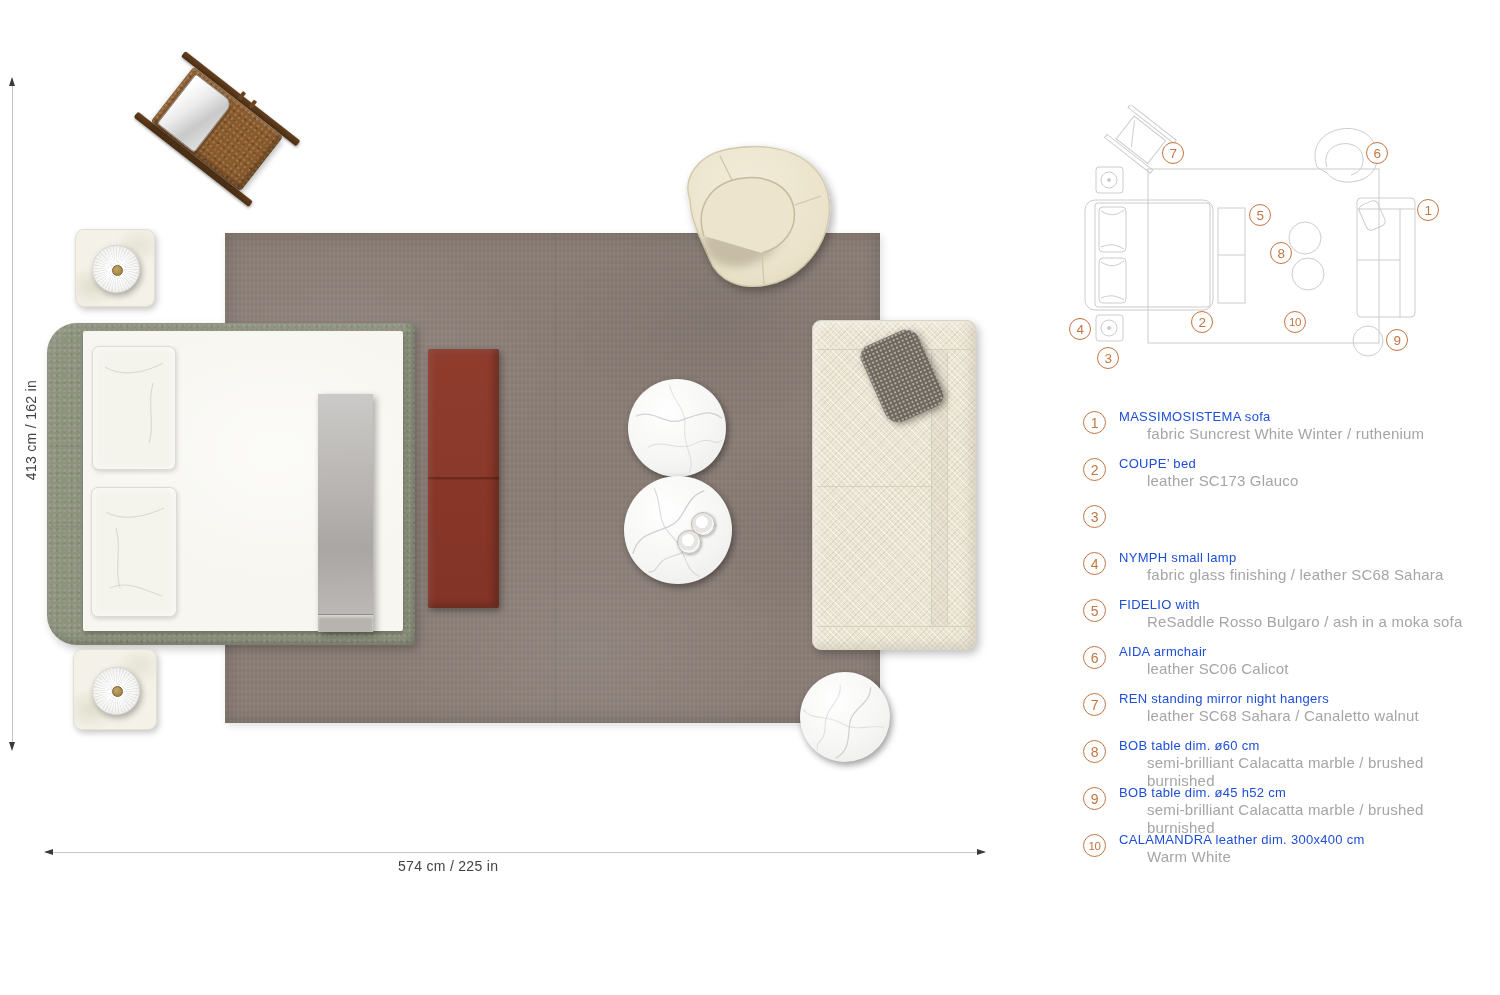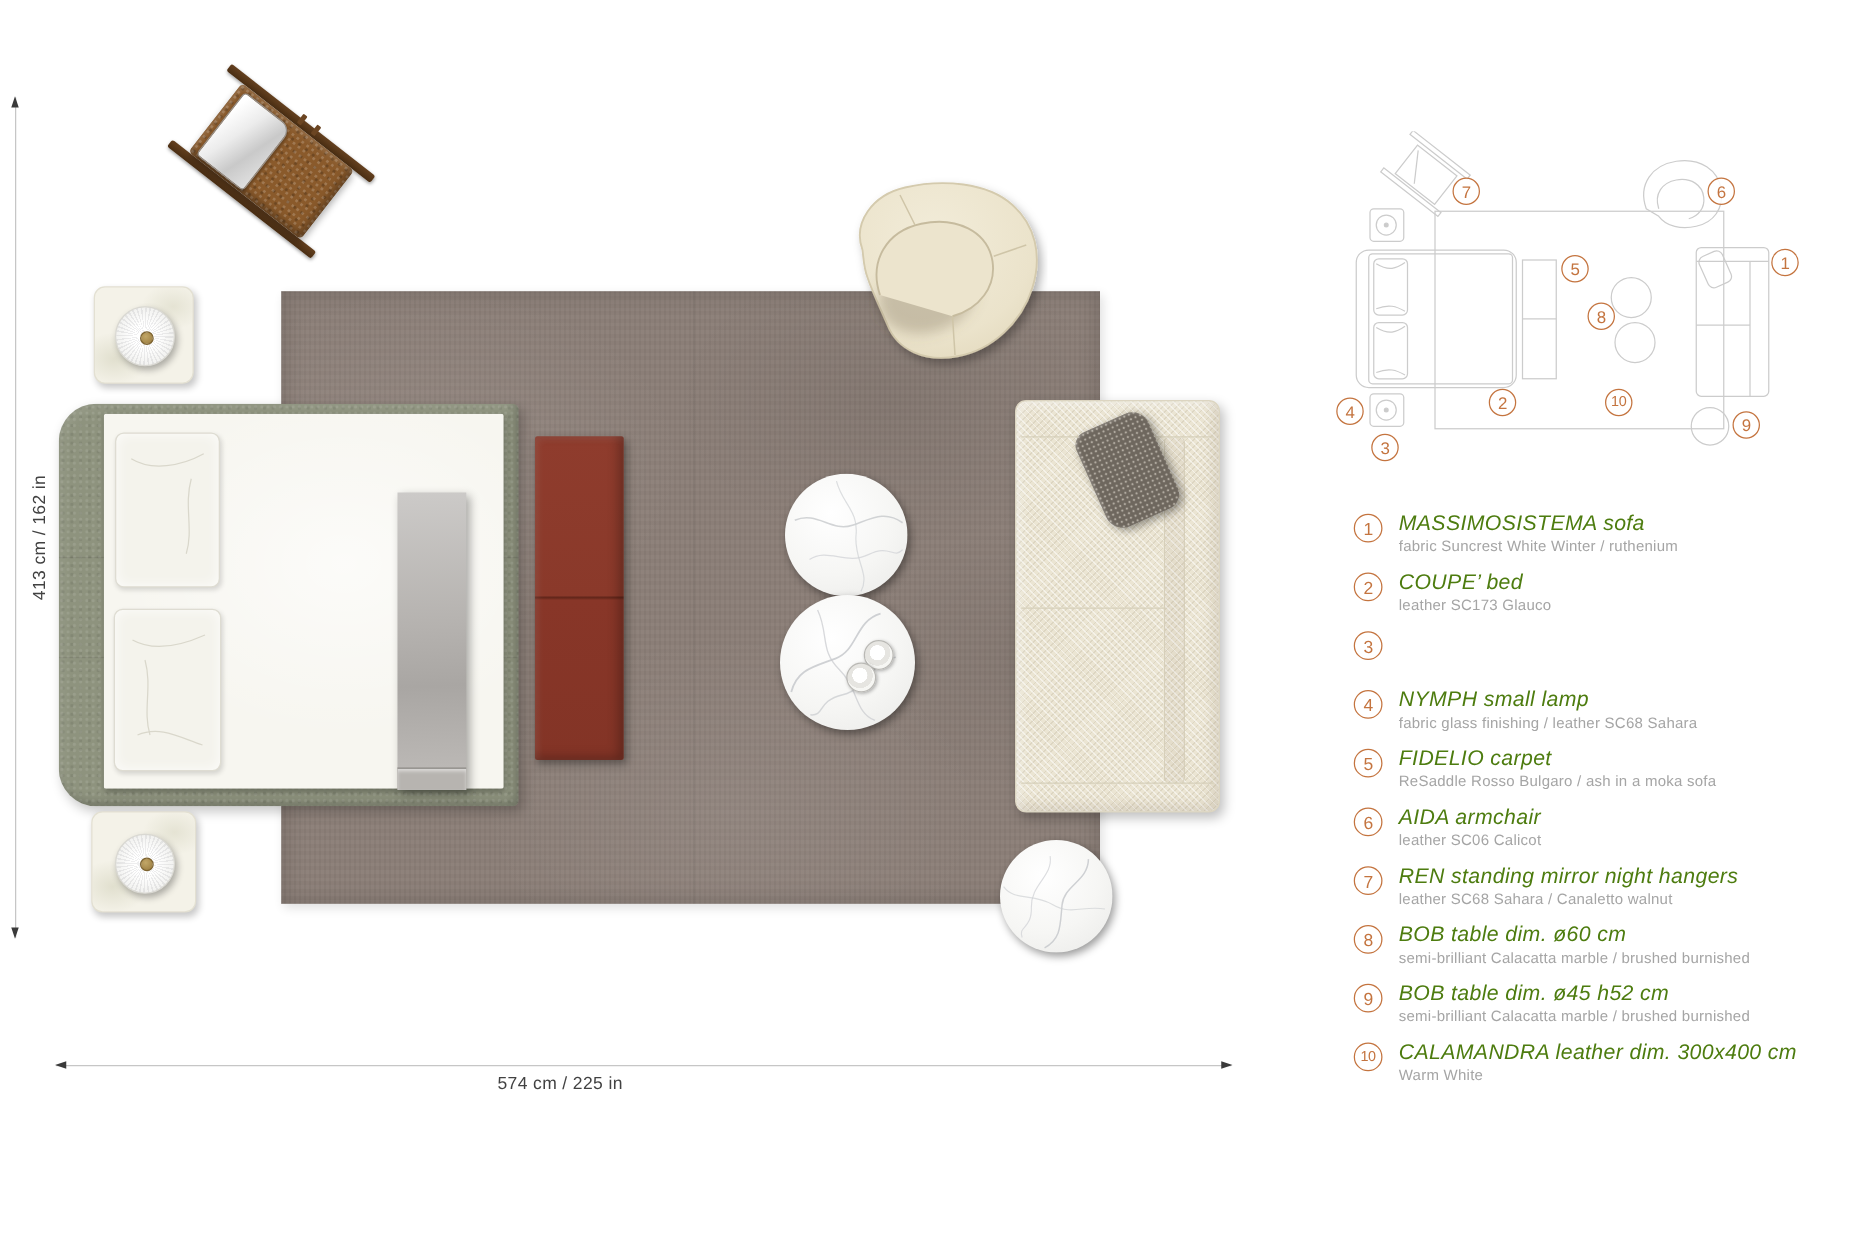--- a/index.html
+++ b/index.html
@@ -144,22 +144,22 @@
   .mk7{left:97px;top:37px;}   .mk8{left:205px;top:137px;} .mk9{left:321px;top:224px;}
   .mk10{left:219px;top:206px;}
 
   
   .legend{left:1083px;top:410px;width:400px;}
   .legend-row{display:flex;align-items:flex-start;gap:13px;height:47px;}
   .legend-num{flex:0 0 auto;width:23px;height:23px;border-radius:50%;border:1.4px solid #c4743f;
     color:#c4743f;font-size:14px;display:flex;align-items:center;justify-content:center;
     box-sizing:border-box;margin-top:1px;letter-spacing:-.3px;}
   .legend-num.n10{font-size:11.5px;}
-  .legend-title{color:#4d7c0f;font-size:17px;line-height:1.1;letter-spacing:.3px;font-style:italic;}
-  .legend-sub{color:#a5a5a5;font-size:12px;line-height:1.2;margin-top:1px;letter-spacing:.2px;}
+  .legend-title{color:#1d4ed8;font-size:13px;line-height:1.1;letter-spacing:.3px;}
+  .legend-sub{color:#a5a5a5;font-size:15px;line-height:1.2;margin-top:1px;letter-spacing:.2px;margin-left:28px;}
 </style>
 </head>
 <body>
 
 <div class="abs dim-line-v">
   <span class="arr arr-up"></span>
   <span class="arr arr-down"></span>
 </div>
 <div class="abs dim-label dim-label-v">413 cm / 162 in</div>
 
@@ -347,21 +347,21 @@
   <div class="legend-row">
     <div class="legend-num">4</div>
     <div class="legend-text">
         <div class="legend-title">NYMPH small lamp</div>
     <div class="legend-sub">fabric glass finishing / leather SC68 Sahara</div>
       </div>
   </div>
   <div class="legend-row">
     <div class="legend-num">5</div>
     <div class="legend-text">
-        <div class="legend-title">FIDELIO carpet</div>
+        <div class="legend-title">FIDELIO with</div>
     <div class="legend-sub">ReSaddle Rosso Bulgaro / ash in a moka sofa</div>
       </div>
   </div>
   <div class="legend-row">
     <div class="legend-num">6</div>
     <div class="legend-text">
         <div class="legend-title">AIDA armchair</div>
     <div class="legend-sub">leather SC06 Calicot</div>
       </div>
   </div>

